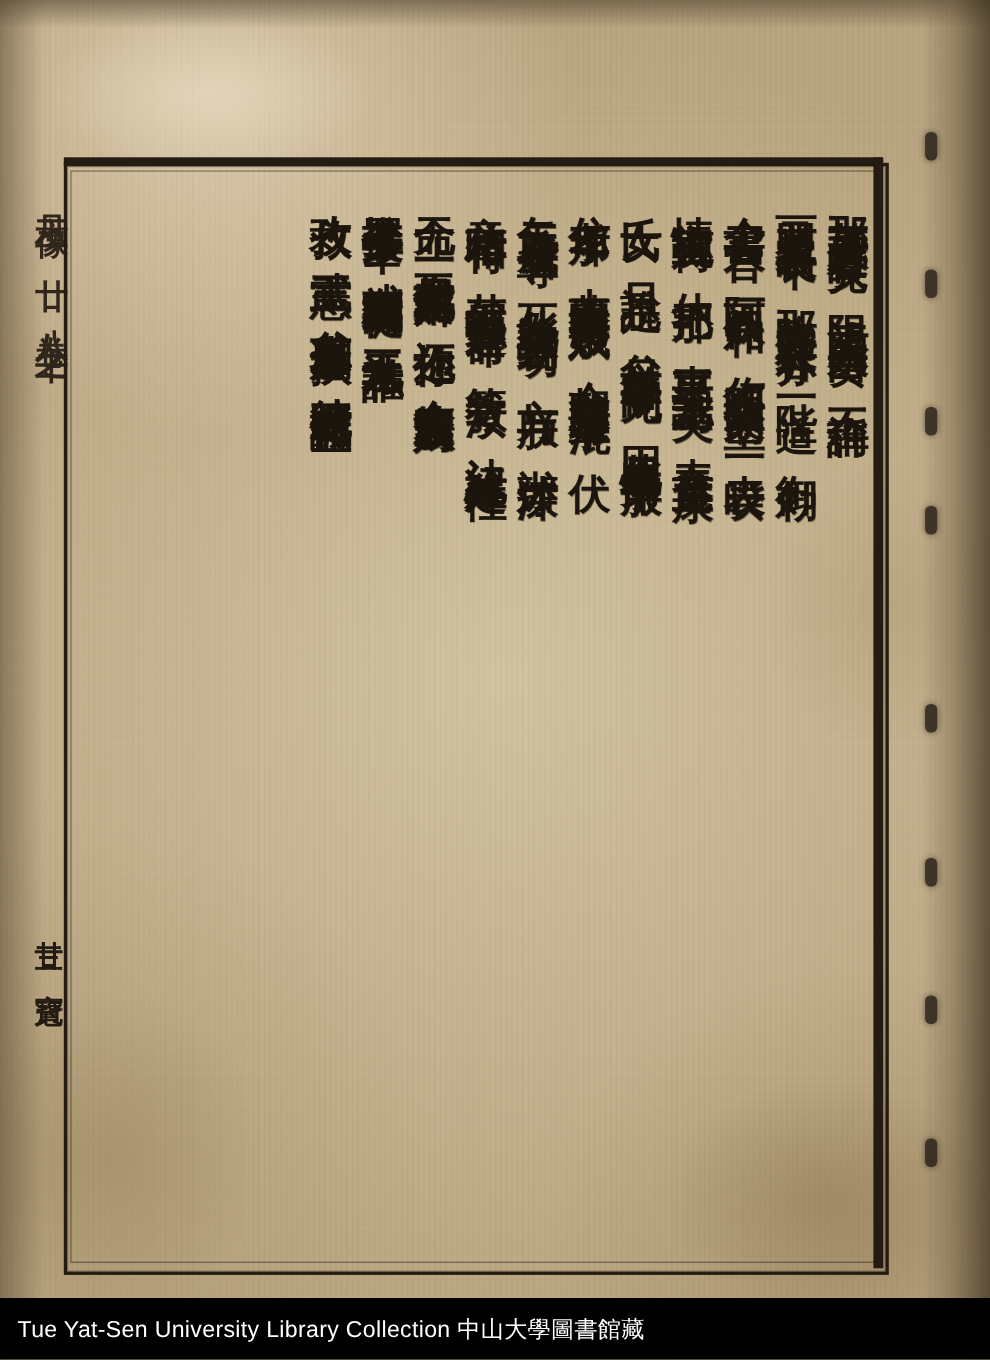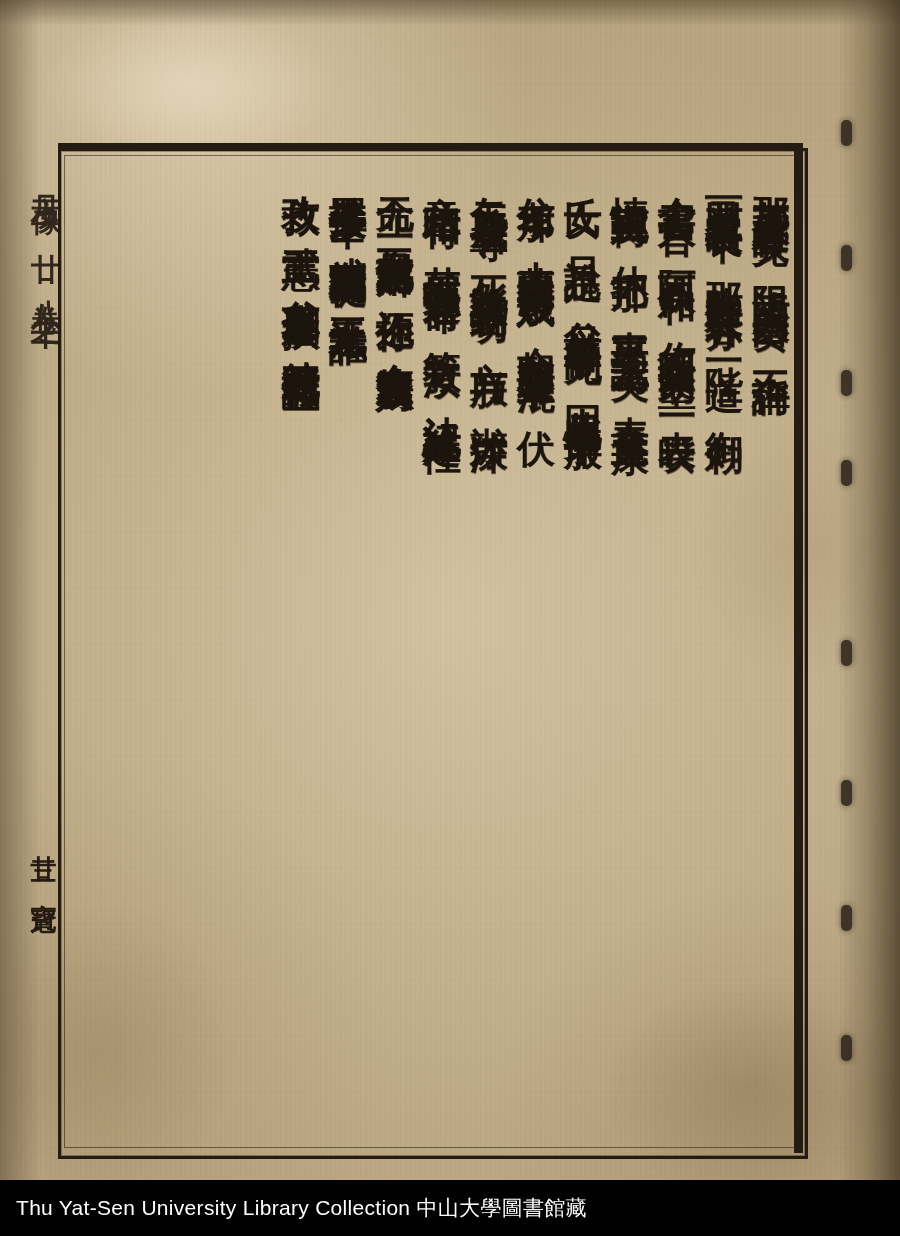--- a/index.html
+++ b/index.html
@@ -221,16 +221,16 @@
     <div class="col">氏女  只說是  父母年尊子嗣无  因此易惟男子服</div>
     <div class="col">仿孝那  木蘭豈書兩姣娥  今朝敗露難掌混  伏</div>
     <div class="col">乞天尊威省尊  死此說來容易功  方与朕  辦才深</div>
     <div class="col">意暗相符  若然崛强違君命  管教汝  法紀难処性</div>
     <div class="col tight">命无  一不但只將鄉栗而  还抱你  全家籍沒發為奴</div>
     <div class="col tight">推罪父子多全卞  或剃官銜或問徒  王法无私誰</div>
     <div class="col tight">孜救  武憲王  爷兒未必可删扶  彼時就死誠何益</div>
   </div>
 
   <div class="footer">
-    <span class="footer-text">Thu Yat-Sen University Library Collection 中山大學圖書館藏</span>
+    <span class="footer-text">Tue Yat-Sen University Library Collection 中山大學圖書館藏</span>
   </div>
 
 </div>
 
 </body></html>

